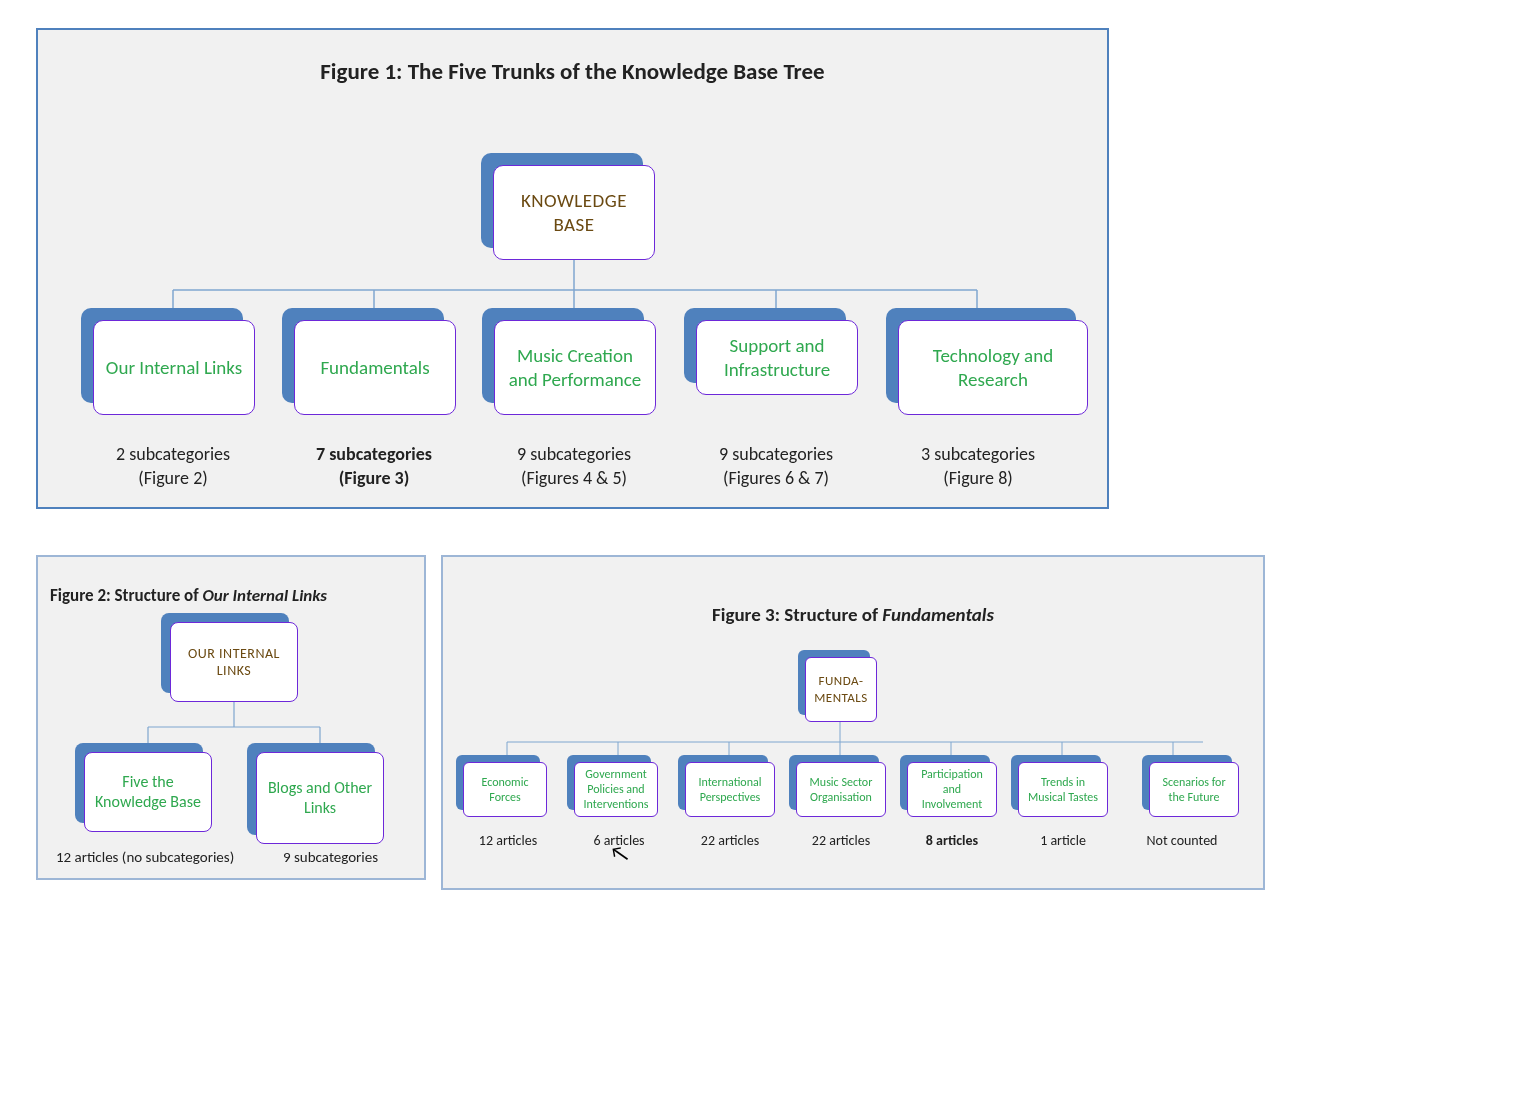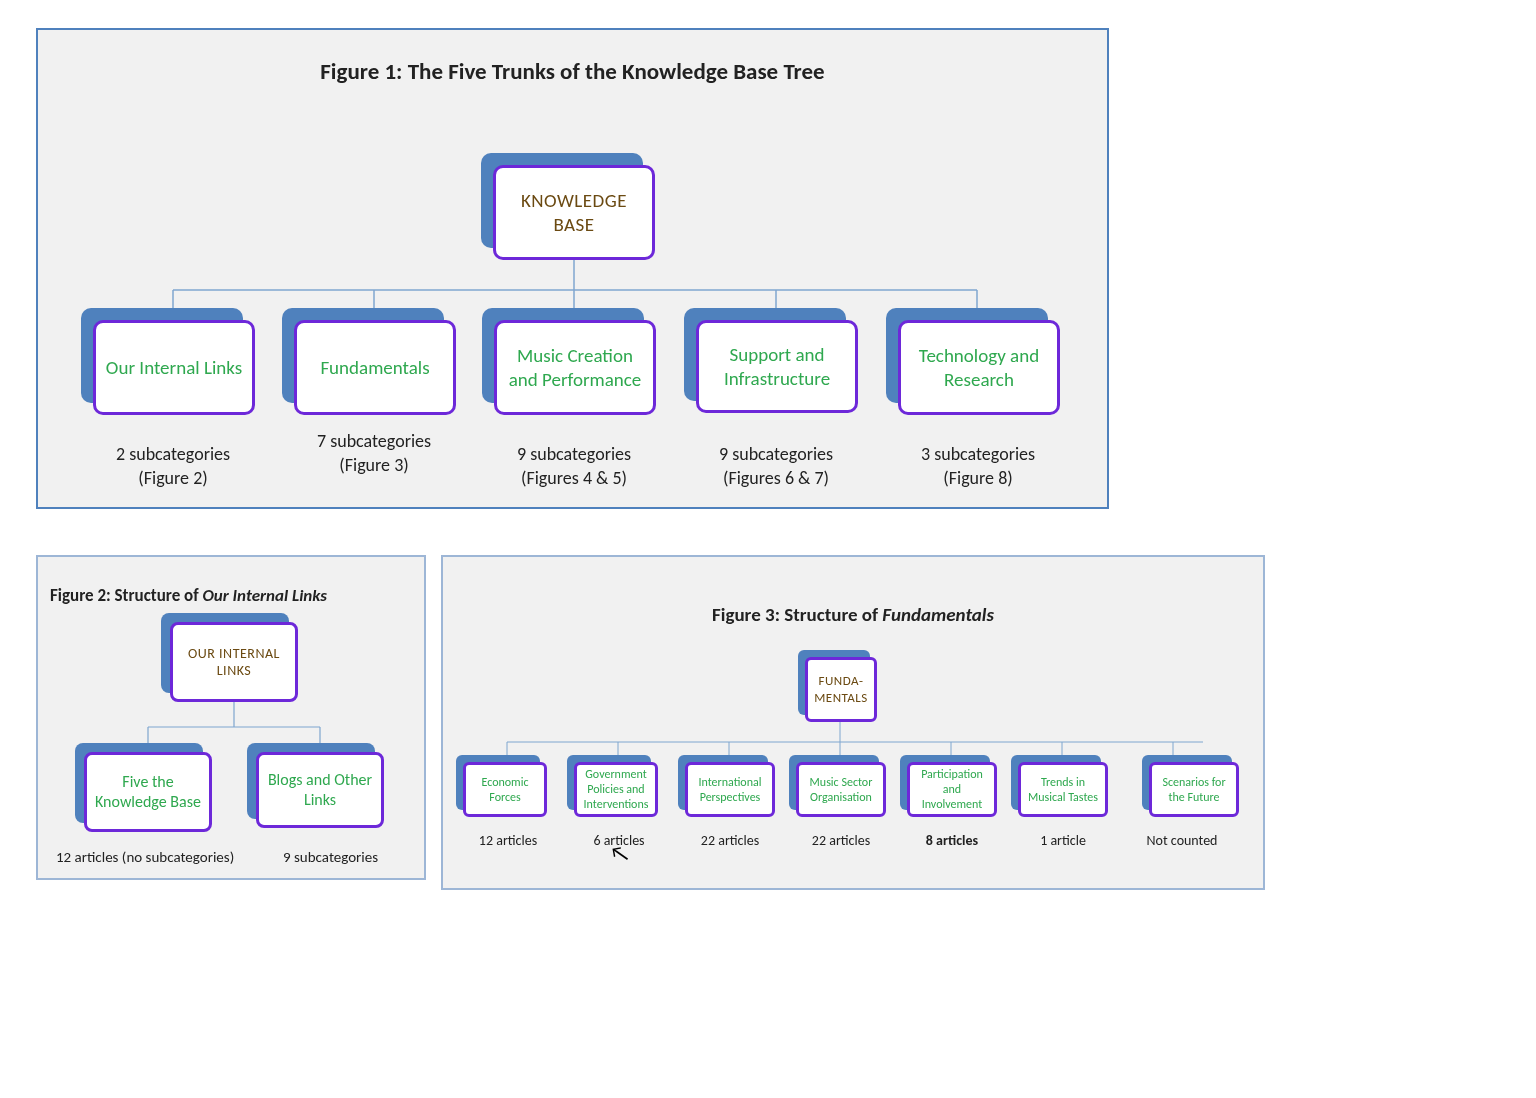--- a/index.html
+++ b/index.html
@@ -48,21 +48,21 @@
     width: 100%; height: 100%;
     background: #4f81bd;
     border-radius: 10px;
     z-index: 1;
   }
   .node .face {
     position: absolute;
     left: 0; top: 0;
     width: 100%; height: 100%;
     background: #ffffff;
-    border: 3px solid #6d28d9;
+    border: 1px solid #6d28d9;
     border-radius: 10px;
     z-index: 2;
     display: flex;
     align-items: center;
     justify-content: center;
     padding: 4px 6px;
   }
   .node.root .face { color: #6b4a12; font-weight: 400; letter-spacing: .5px; }
   .node.trunk .face { color: #2fa84f; }
 
@@ -165,44 +165,44 @@
   </div>
   <div class="cap" style="left:30px; top:412px; width:210px;">
     <span>2 subcategories</span><br>
     <span>(Figure 2)</span>
   </div>
 
   <div class="node trunk" style="left:256px; top:290px; width:162px; height:95px;">
     <div class="shadow"></div>
     <div class="face">Fundamentals</div>
   </div>
-  <div class="cap" style="left:231px; top:399px; width:210px;">
+  <div class="cap" style="left:231px; top:412px; width:210px;font-weight:bold;">
     <span>7 subcategories</span><br>
     <span>(Figure 3)</span>
   </div>
 
   <div class="node trunk" style="left:456px; top:290px; width:162px; height:95px;">
     <div class="shadow"></div>
     <div class="face">Music Creation and Performance</div>
   </div>
   <div class="cap" style="left:431px; top:412px; width:210px;">
     <span>9 subcategories</span><br>
     <span>(Figures 4 &amp; 5)</span>
   </div>
 
-  <div class="node trunk" style="left:658px; top:290px; width:162px; height:93px;">
+  <div class="node trunk" style="left:658px; top:290px; width:162px; height:75px;">
     <div class="shadow"></div>
     <div class="face">Support and Infrastructure</div>
   </div>
   <div class="cap" style="left:633px; top:412px; width:210px;">
     <span>9 subcategories</span><br>
     <span>(Figures 6 &amp; 7)</span>
   </div>
 
-  <div class="node trunk" style="left:860px; top:290px; width:162px; height:95px;">
+  <div class="node trunk" style="left:860px; top:290px; width:190px; height:95px;">
     <div class="shadow"></div>
     <div class="face">Technology and Research</div>
   </div>
   <div class="cap" style="left:835px; top:412px; width:210px;">
     <span>3 subcategories</span><br>
     <span>(Figure 8)</span>
   </div>
 </div>
 
 <div id="fig2" class="figure-panel">
@@ -223,21 +223,21 @@
     <div class="shadow"></div>
     <div class="face">OUR INTERNAL LINKS</div>
   </div>
 
   <div class="node trunk" style="left:46px; top:195px; width:128px; height:80px;">
     <div class="shadow"></div>
     <div class="face">Five the Knowledge Base</div>
   </div>
   <div class="cap" style="left:18px; top:290px; width:215px; text-align:left;">12 articles (no subcategories)</div>
 
-  <div class="node trunk" style="left:218px; top:195px; width:128px; height:76px;">
+  <div class="node trunk" style="left:218px; top:195px; width:128px; height:92px;">
     <div class="shadow"></div>
     <div class="face">Blogs and Other Links</div>
   </div>
   <div class="cap" style="left:245px; top:290px; width:140px; text-align:left;">9 subcategories</div>
 </div>
 
 <div id="fig3" class="figure-panel">
   <div class="title">
     <span>Figure 3: Structure of </span><span class="it">Fundamentals</span>
   </div>

